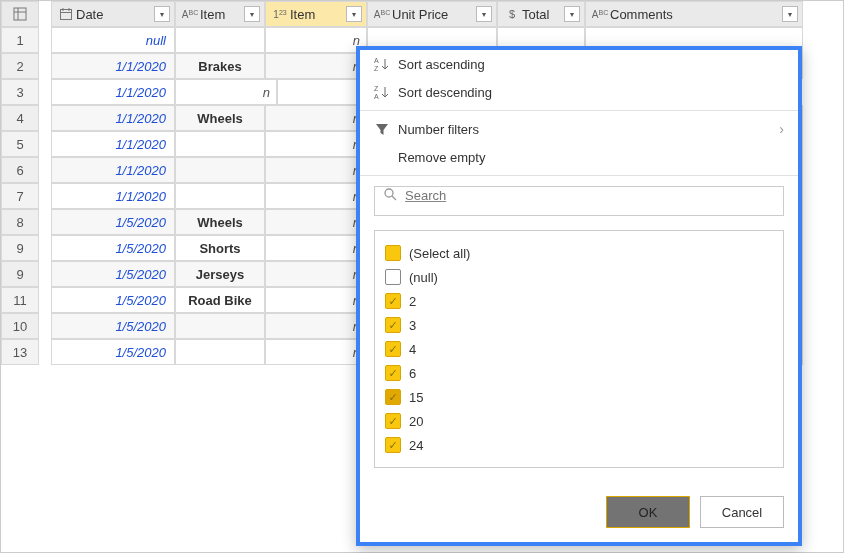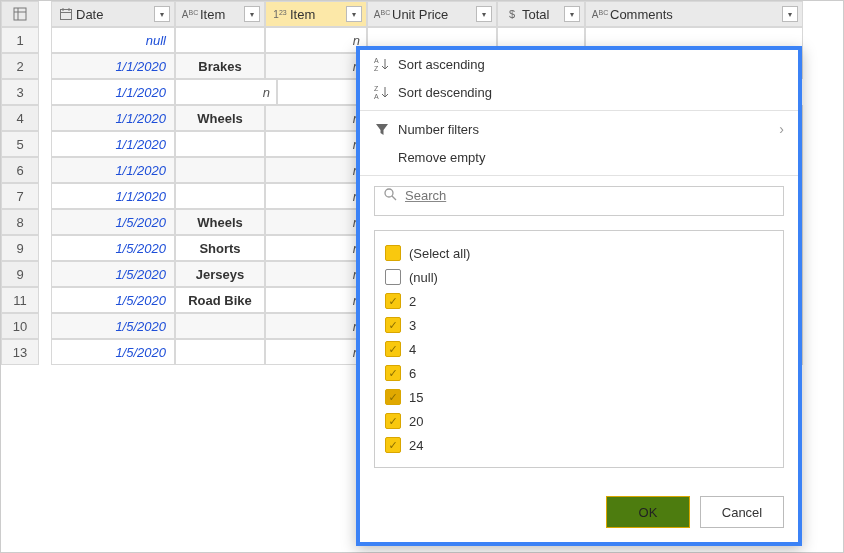--- a/index.html
+++ b/index.html
@@ -91,21 +91,21 @@
   .chk.filled.dark{ background:#e0a800; }
   .chk.checked::after{ content:"✓"; }
   .btn-row{
     display:flex; justify-content:flex-end; gap:10px; padding:14px 14px 0;
   }
   .btn{
     min-width:84px; height:32px; border:1px solid #bbb; background:#fff;
     display:flex; align-items:center; justify-content:center; cursor:pointer;
     font-size:13px;
   }
-  .btn.primary{ background:#4d7c0f; border-color:#d9a600; color:#222; }
+  .btn.primary{ background:#737373; border-color:#d9a600; color:#222; }
   svg { display:block; }
 </style>
 </head>
 <body>
 
 
 
 <div class="table-wrap">
   <div class="row header">
     <div class="cell rownum">

